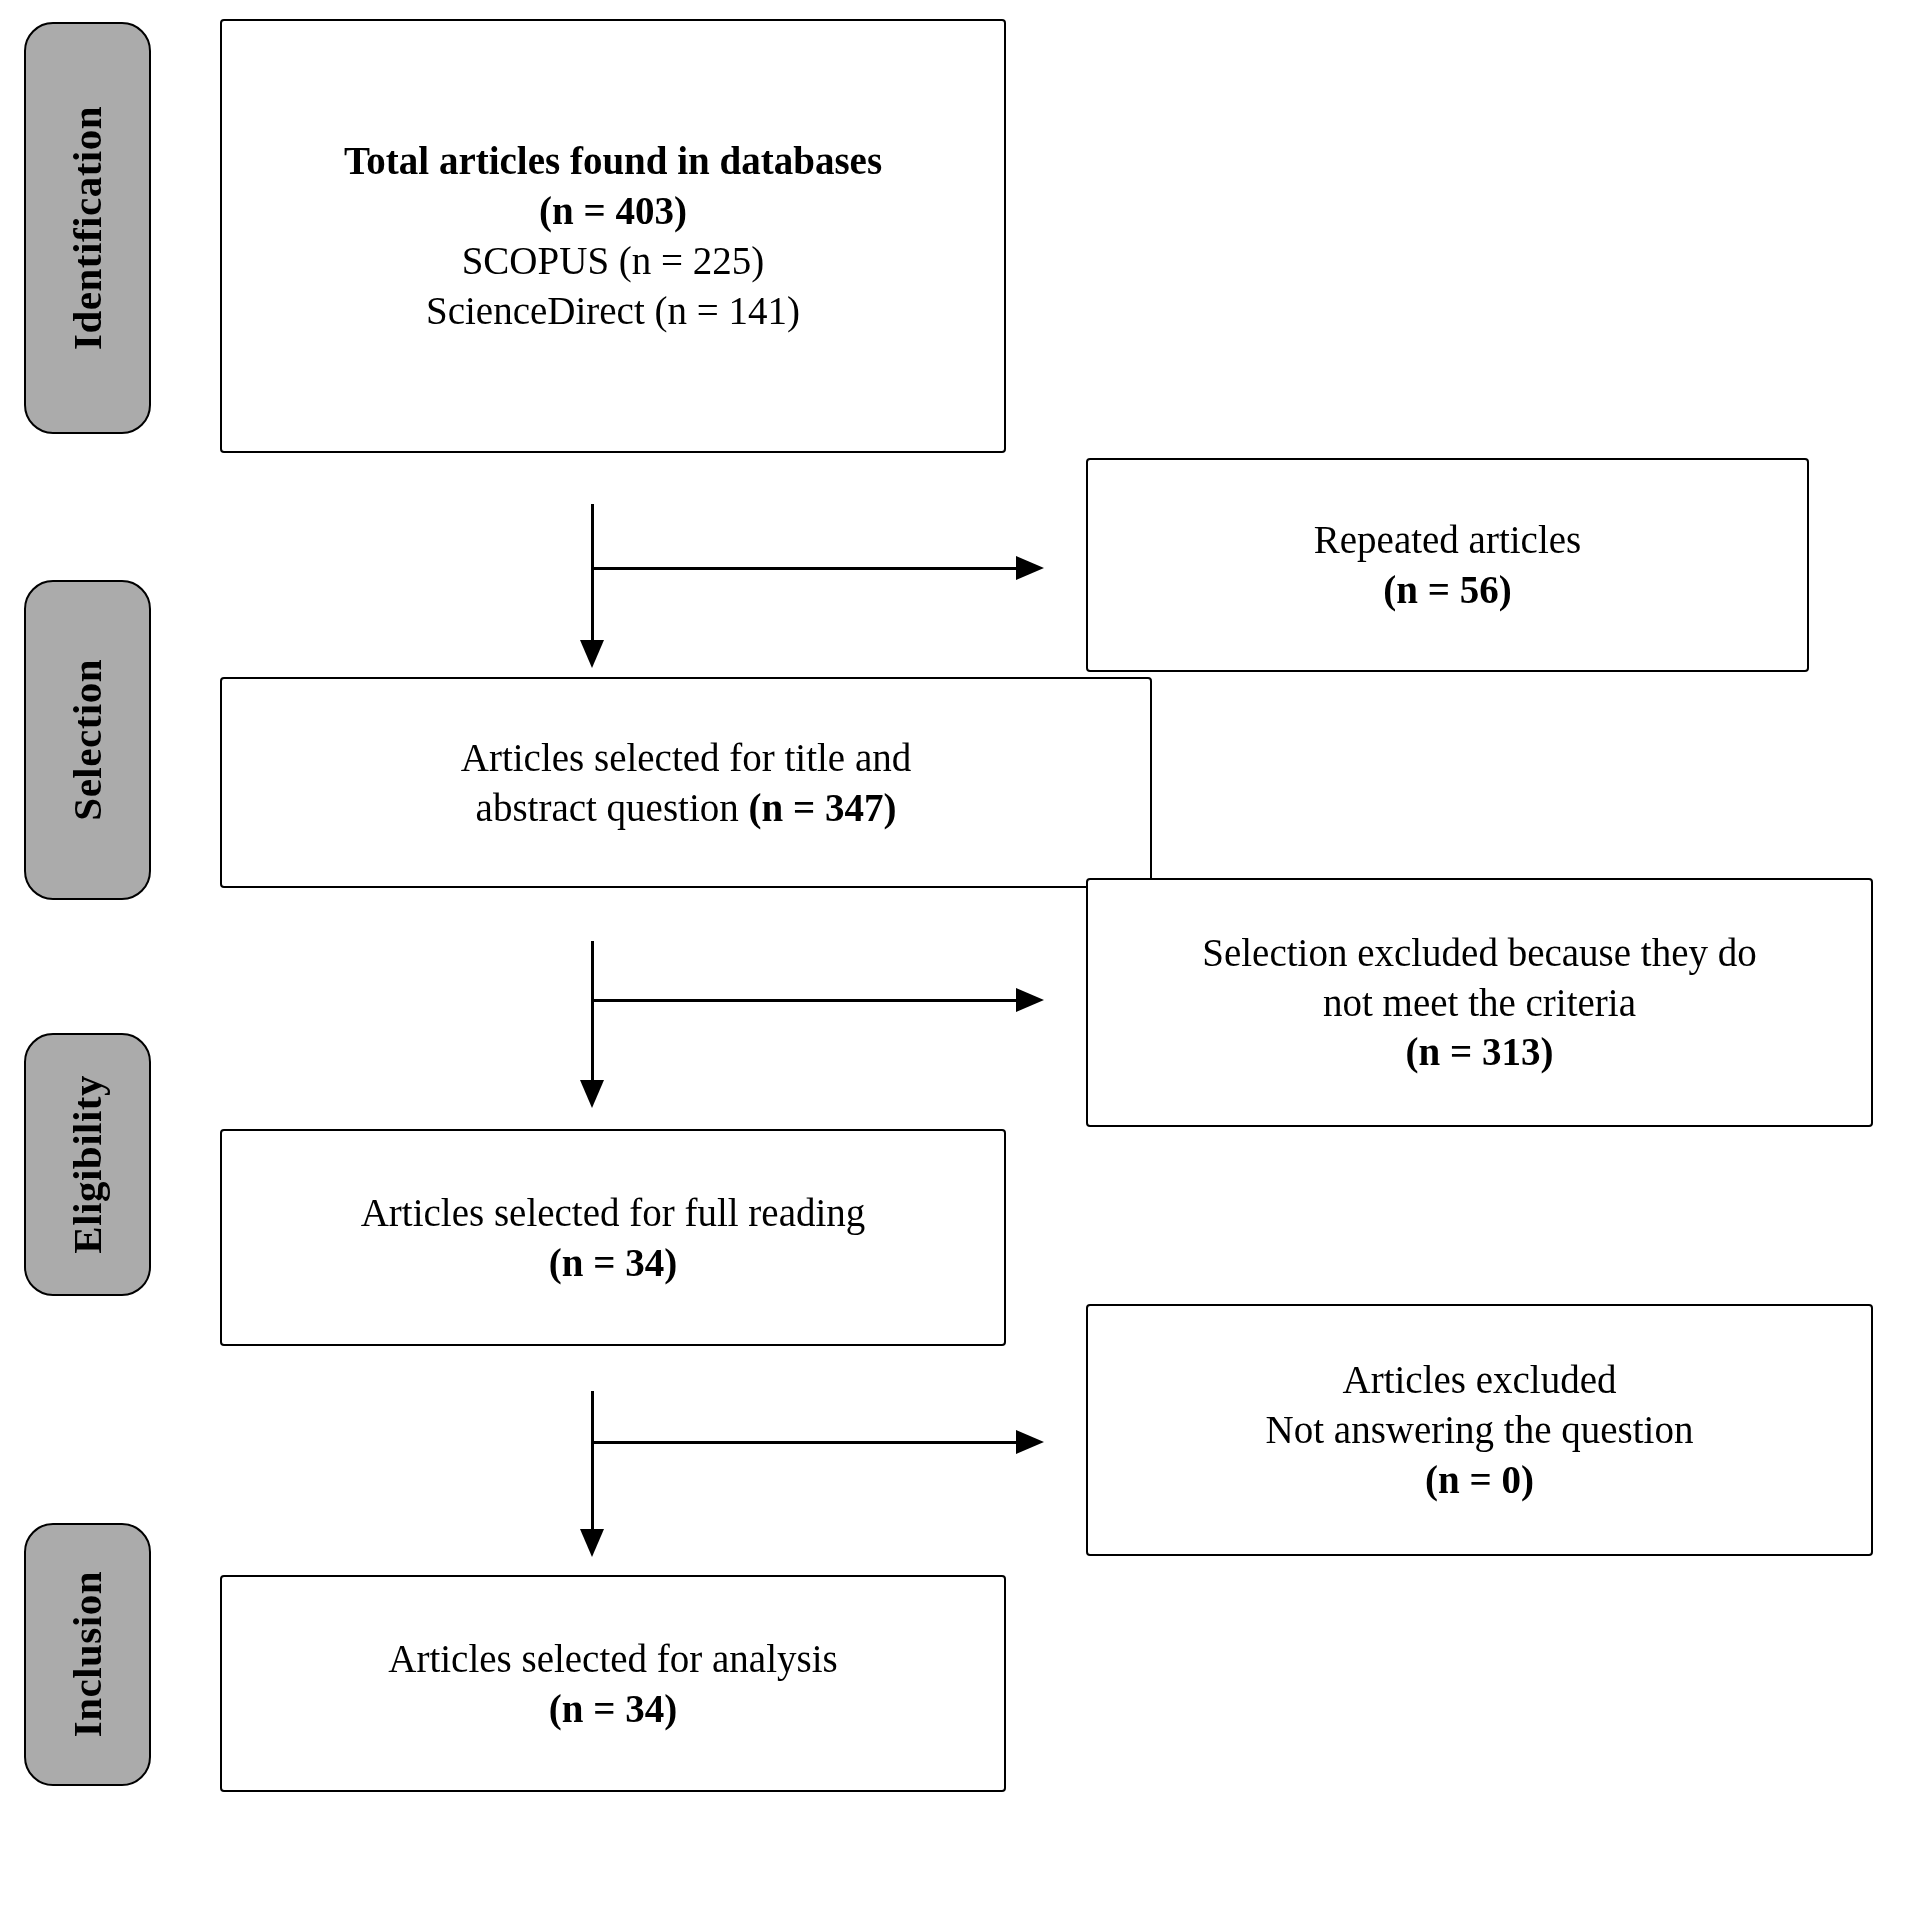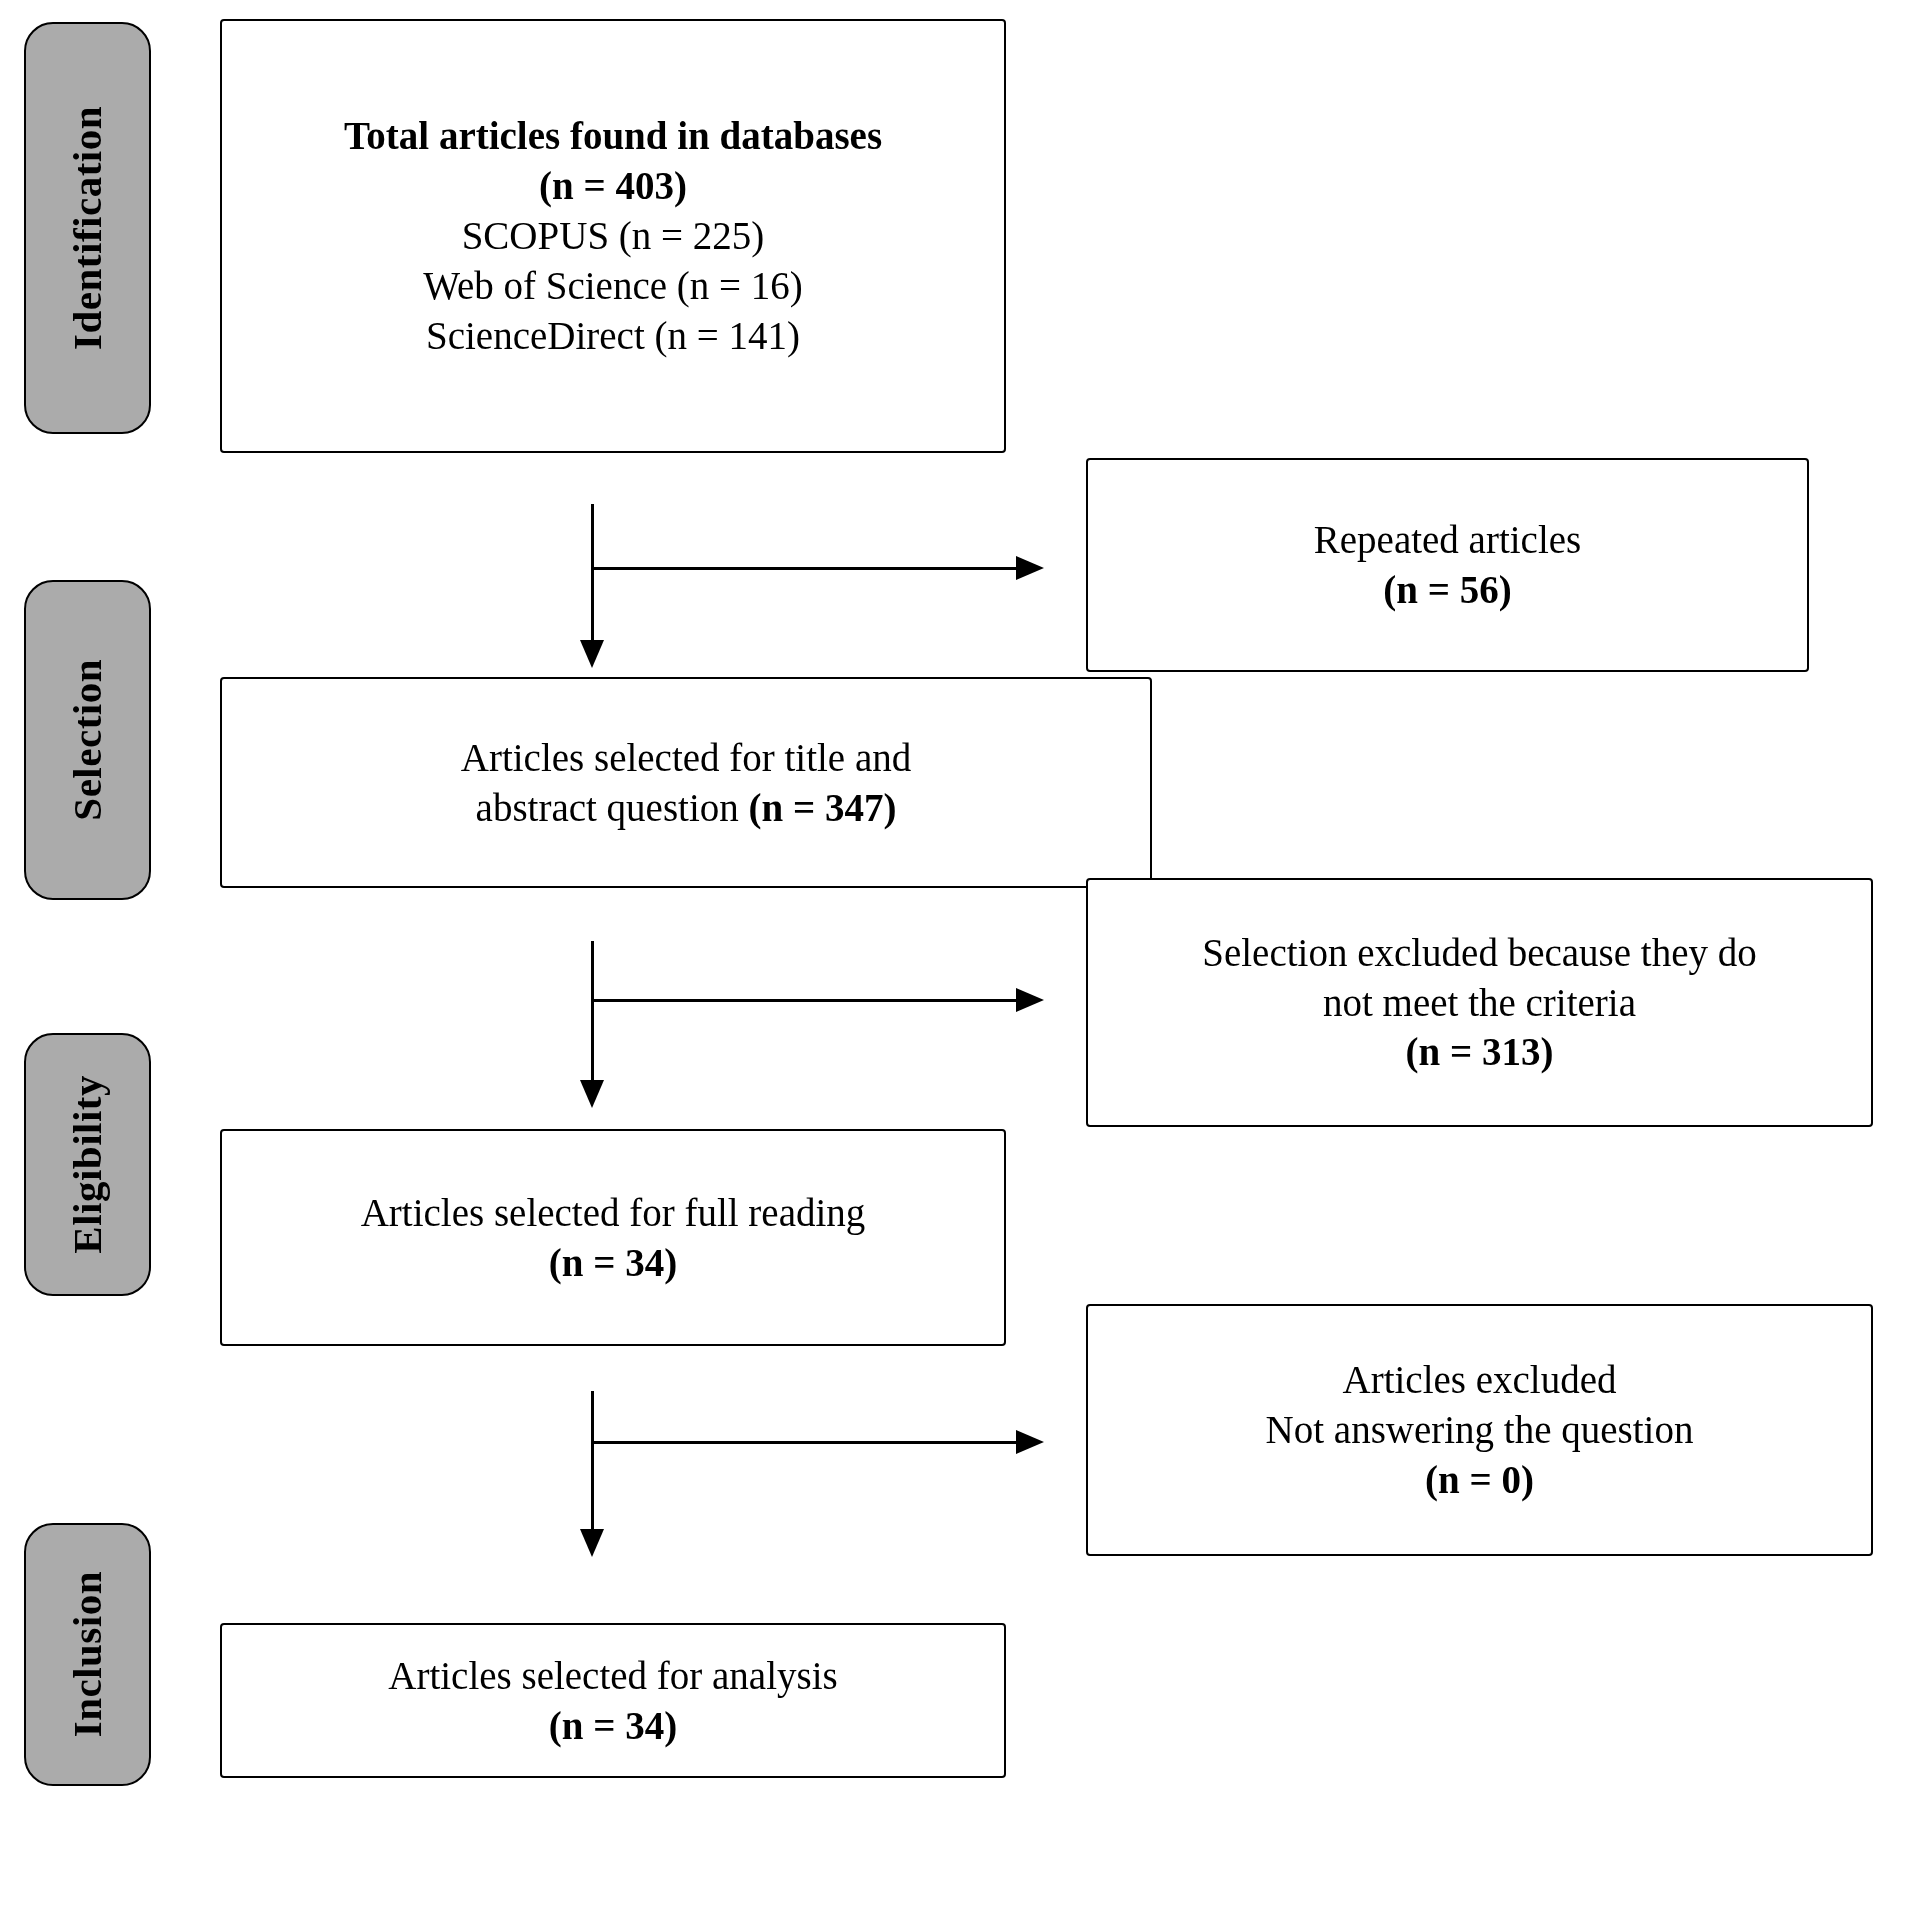--- a/index.html
+++ b/index.html
@@ -108,21 +108,20 @@
   </div>
 
   <div class="stage-box" style="left:24.4px; top:1523px; width:127px; height:263px;">
     <span class="stage-label">Inclusion</span>
   </div>
 
   <div class="node-box" style="left:220px; top:19px; width:786px; height:434px;">
     <div class="node-line bold">Total articles found in databases</div>
     <div class="node-line bold">(n = 403)</div>
     <div class="node-line">SCOPUS (n = 225)</div>
-    <div class="node-line">Web of Science (n = 16)</div>
     <div class="node-line">ScienceDirect (n = 141)</div>
   </div>
 
   <div class="node-box" style="left:1086px; top:458px; width:723px; height:214px;">
     <div class="node-line">Repeated articles</div>
     <div class="node-line bold">(n = 56)</div>
   </div>
 
   <div class="node-box" style="left:220px; top:677px; width:932px; height:211px;">
     <div class="node-line">Articles selected for title and</div>
@@ -141,21 +140,21 @@
     <div class="node-line">Articles selected for full reading</div>
     <div class="node-line bold">(n = 34)</div>
   </div>
 
   <div class="node-box" style="left:1086px; top:1304px; width:787px; height:252px;">
     <div class="node-line">Articles excluded</div>
     <div class="node-line">Not answering the question</div>
     <div class="node-line bold">(n = 0)</div>
   </div>
 
-  <div class="node-box" style="left:220px; top:1575px; width:786px; height:155px;margin-top:48px;">
+  <div class="node-box" style="left:220px; top:1575px; width:786px; height:217px;">
     <div class="node-line">Articles selected for analysis</div>
     <div class="node-line bold">(n = 34)</div>
   </div>
 
   <div class="conn">
     <div class="v-line" style="left:591px; top:504px; height:136px;"></div>
     <div class="arrow-down" style="left:580px; top:640px;"></div>
     <div class="h-line" style="left:591px; top:567px; width:426px;"></div>
     <div class="arrow-right" style="left:1016px; top:556px;"></div>
   </div>

